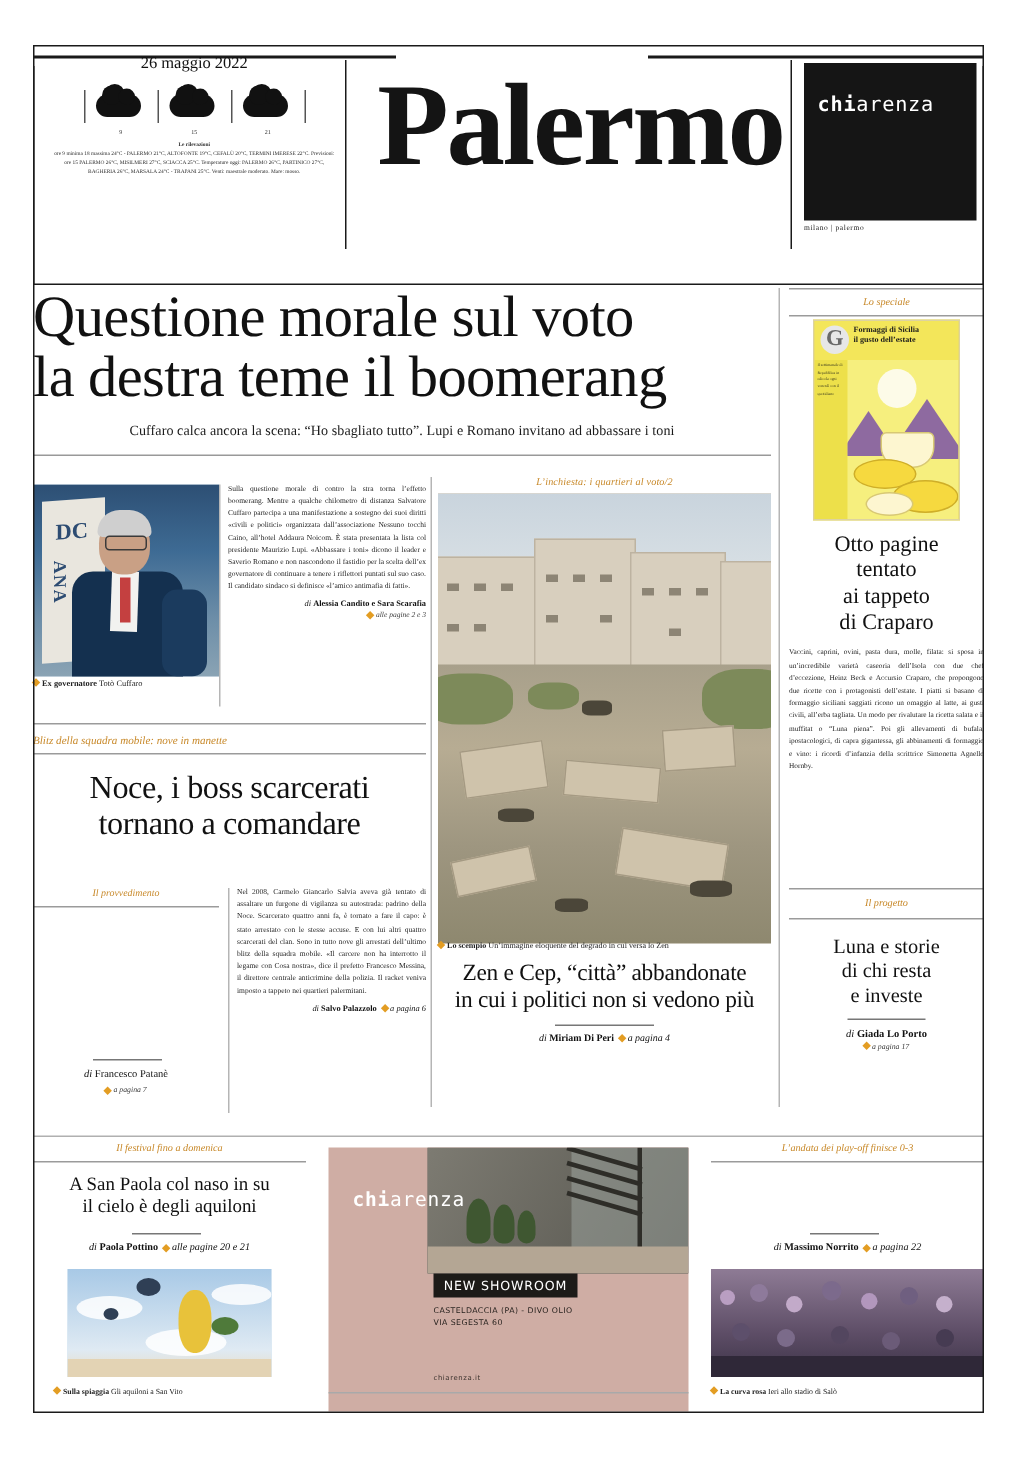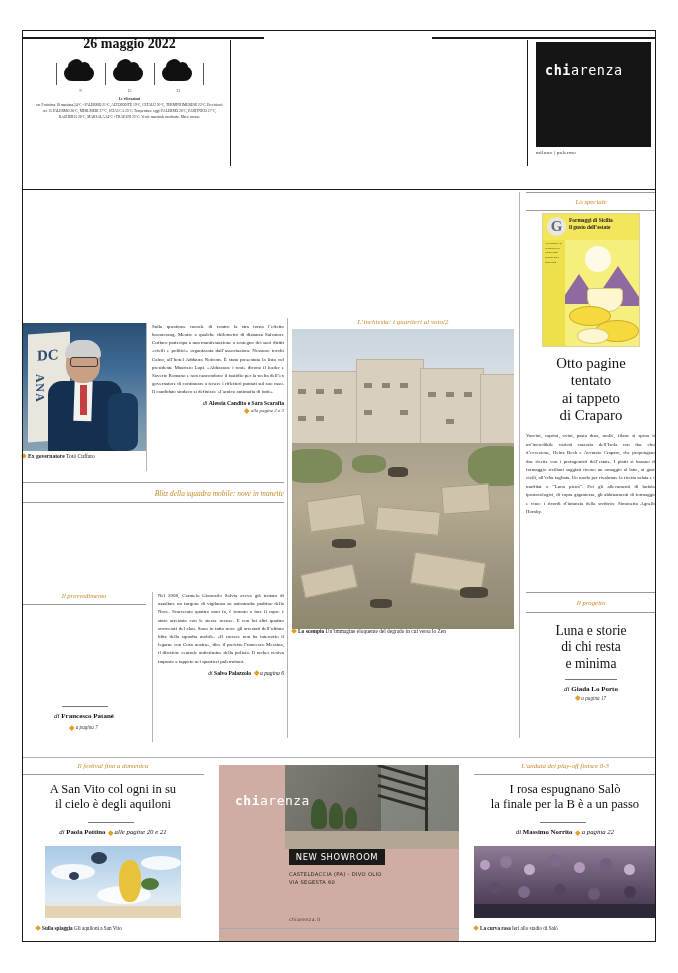--- a/index.html
+++ b/index.html
@@ -21,21 +21,21 @@
   .repubblica{
     position:absolute;left:240px;top:-7px;width:180px;text-align:center;
     font-family:"Liberation Serif",serif;font-weight:bold;font-size:21px;
     letter-spacing:-0.4px;color:#111;line-height:1;
   }
   .mast-box{position:absolute;left:0;top:14px;width:634px;height:146px;border:1.5px solid #1a1a1a;border-top:none;box-sizing:border-box;}
   .mast-inner{position:absolute;left:0;top:0;width:634px;height:146px;}
 
   .weather{position:absolute;left:10px;top:6px;width:195px;text-align:center;}
   .weather .day{font-size:14px;font-weight:bold;line-height:1.12;letter-spacing:.2px;}
-  .weather .date{font-size:14px;font-weight:bold;line-height:1.15;}
+  .weather .date{font-size:11px;font-weight:normal;line-height:1.15;}
   .wrow{display:flex;justify-content:center;align-items:flex-end;gap:2px;margin-top:7px;}
   .wsep{width:1px;height:22px;background:#555;margin:0 2px;}
   .wicon{position:relative;width:40px;height:26px;}
   .wicon .sun{position:absolute;left:9px;top:0px;width:13px;height:13px;border-radius:50%;background:#111;}
   .wicon .cloud{position:absolute;left:3px;top:7px;width:30px;height:15px;border-radius:9px;background:#111;}
   .wicon .cloud:before{content:"";position:absolute;left:4px;top:-6px;width:13px;height:13px;border-radius:50%;background:#111;}
   .wicon .cloud:after{content:"";position:absolute;left:15px;top:-4px;width:11px;height:11px;border-radius:50%;background:#111;}
   .wicon .tick{position:absolute;bottom:-8px;left:0;width:100%;text-align:center;font-size:4px;color:#333;}
   .weather .blurb{margin-top:11px;font-size:3.6px;line-height:1.7;color:#2b2b2b;text-align:center;padding:0 4px;}
   .weather .blurb .bt{font-weight:bold;}
@@ -135,30 +135,30 @@
   .rcHead2{text-align:center;font-size:13.6px;line-height:1.2;}
   .rcBl{margin:7px auto 0;width:52px;height:1px;background:#777;}
   .rcBy{margin-top:5px;text-align:center;font-size:7px;}
   .rcBy b{font-weight:bold;}
   .rcBy i{font-style:italic;}
   .rcRef{margin-top:2px;text-align:center;font-size:5.2px;font-style:italic;color:#3a3a3a;}
   .rcRef .sq{display:inline-block;width:3.5px;height:3.5px;background:#e39d23;transform:rotate(45deg);margin-right:2px;}
 
   
   .noceWrap{position:absolute;left:22px;top:478px;width:262px;}
-  .noceKick{font-size:7.4px;font-style:italic;color:#c8892a;text-align:right;}
+  .noceKick{font-size:7.4px;font-style:italic;color:#c8892a;text-align:left;}
   .noceRule{margin-top:4px;height:1px;background:#9b9b9b;}
   .noceWrap h2{margin:10px 0 0;font-size:21.5px;line-height:1.12;font-weight:normal;text-align:center;letter-spacing:-.3px;}
 
   .confKick{position:absolute;left:22px;top:592px;width:124px;font-size:6.6px;font-style:italic;color:#c8892a;text-align:center;}
   .confRule{position:absolute;left:22px;top:604px;width:124px;height:1px;background:#9b9b9b;}
   .confHead{position:absolute;left:22px;top:612px;width:124px;text-align:center;font-size:13.4px;line-height:1.2;}
   .confBl{position:absolute;left:62px;top:706px;width:46px;height:1px;background:#777;}
   .confBy{position:absolute;left:22px;top:712px;width:124px;text-align:center;font-size:7px;}
-  .confBy b{font-weight:bold;margin-top:44px;}
+  .confBy b{font-weight:normal;margin-top:44px;}
   .confBy i{font-style:italic;}
   .confRef{position:absolute;left:22px;top:724px;width:124px;text-align:center;font-size:5.2px;font-style:italic;color:#3a3a3a;}
   .confRef .sq{display:inline-block;width:3.5px;height:3.5px;background:#e39d23;transform:rotate(45deg);margin-right:2px;}
 
   .noceBody{position:absolute;left:158px;top:592px;width:126px;}
   .noceBody p{margin:0;font-size:5.0px;line-height:1.64;text-align:justify;color:#1d1d1d;}
 
   
   .bandRule{position:absolute;left:22px;top:757px;width:634px;height:1px;background:#b0b0b0;}
   .bl-kick{position:absolute;top:762px;font-size:6.8px;font-style:italic;color:#c8892a;text-align:center;}
@@ -247,29 +247,38 @@
           </div>
           <div class="wsep"></div>
         </div>
         <div class="blurb">
           <span class="bt">Le rilevazioni</span><br>
           <span>ore 9 minima 18 massima 24°C - PALERMO 21°C, ALTOFONTE 19°C, CEFALÙ 20°C, TERMINI IMERESE 22°C. Previsioni: ore 15 PALERMO 26°C, MISILMERI 27°C, SCIACCA 25°C. Temperature oggi: PALERMO 26°C, PARTINICO 27°C, BAGHERIA 26°C, MARSALA 24°C - TRAPANI 25°C. Venti: maestrale moderato. Mare: mosso.</span>
         </div>
       </div>
 
       <div class="mast-div"></div>
+      <div class="palermo">Palermo</div>
       <div class="mast-div2"></div>
 
       <div class="ad-top">
         <div class="brand"><b>chi</b><span>arenza</span></div>
       </div>
       <div class="ad-top-sub">milano | palermo</div>
     </div>
   </div>
 
+  <div class="lead">
+    <h1>
+      <span>Questione morale sul voto</span>
+      <span class="l2">la destra teme il boomerang</span>
+    </h1>
+    <div class="sub">Cuffaro calca ancora la scena: “Ho sbagliato tutto”. Lupi e Romano invitano ad abbassare i toni</div>
+    <div class="hr"></div>
+  </div>
 
   <div class="photoCuffaro">
     <div class="cf-sky"></div>
     <div class="cf-banner">
       <div class="t1">DC</div>
       <div class="t2">ANA</div>
     </div>
     <div class="cf-body"></div>
     <div class="cf-shirt"></div>
     <div class="cf-tie"></div>
@@ -331,20 +340,32 @@
       <div class="zp-dark" style="left:96px;top:46%;width:20px;height:10px;"></div>
       <div class="zp-dark" style="left:40px;top:70%;width:24px;height:9px;"></div>
       <div class="zp-dark" style="left:168px;top:86%;width:28px;height:11px;"></div>
       <div class="zp-dark" style="left:78px;top:90%;width:22px;height:9px;"></div>
     </div>
   </div>
   <div class="capB">
     <span class="sq"></span><b>Lo scempio</b>
     <span>Un’immagine eloquente del degrado in cui versa lo Zen</span>
   </div>
+  <div class="zenHead">
+    <h2>
+      <span>Zen e Cep, “città” abbandonate</span><br>
+      <span>in cui i politici non si vedono più</span>
+    </h2>
+    <div class="bl"></div>
+    <div class="by">
+      <i>di</i>
+      <b>Miriam Di Peri</b>
+      <span class="sq"></span><i>a pagina 4</i>
+    </div>
+  </div>
 
   <div class="rightCol">
     <div class="rcRule"></div>
     <div class="rcKick">Lo speciale</div>
     <div class="rcRule"></div>
 
     <div class="magCover">
       <div class="mc-top"></div>
       <div class="mc-g">G</div>
       <div class="mc-t1">
@@ -373,36 +394,40 @@
     <div class="rcBody">Vaccini, caprini, ovini, pasta dura, molle, filata: si sposa in un’incredibile varietà caseoria dell’Isola con due chef d’eccezione, Heinz Beck e Accursio Craparo, che propongono due ricette con i protagonisti dell’estate. I piatti si basano di formaggio siciliani saggiati ricono un omaggio al latte, ai gusti civili, all’erba tagliata. Un modo per rivalutare la ricetta salata e il muffitat o “Luna piena”. Poi gli allevamenti di bufala, ipostacologici, di capra gigantessa, gli abbinamenti di formaggio e vino: i ricordi d’infanzia della scrittrice Simonetta Agnello Hornby.</div>
   </div>
 
   <div style="position:absolute;left:526px;top:592px;width:130px;">
     <div class="rcRule"></div>
     <div class="rcKick2">Il progetto</div>
     <div class="rcRule"></div>
     <div class="rcHead2" style="margin-top:10px;">
       <span>Luna e storie</span><br>
       <span>di chi resta</span><br>
-      <span>e minima</span>
+      <span>e investe</span>
     </div>
     <div class="rcBl"></div>
     <div class="rcBy">
       <i>di</i>
       <b>Giada Lo Porto</b>
     </div>
     <div class="rcRef">
       <span class="sq"></span><span>a pagina 17</span>
     </div>
   </div>
 
   <div class="noceWrap">
     <div class="noceRule"></div>
     <div class="noceKick" style="padding-top:6px;">Blitz della squadra mobile: nove in manette</div>
     <div class="noceRule"></div>
+    <h2>
+      <span>Noce, i boss scarcerati</span><br>
+      <span>tornano a comandare</span>
+    </h2>
   </div>
 
   <div class="confKick">Il provvedimento</div>
   <div class="confRule"></div>
   <div class="confBl"></div>
   <div class="confBy">
     <i>di</i>
     <b>Francesco Patanè</b>
   </div>
   <div class="confRef">
@@ -417,21 +442,21 @@
       <span class="sq" style="display:inline-block;width:3.5px;height:3.5px;background:#e39d23;transform:rotate(45deg);margin:0 2px;"></span><i>a pagina 6</i>
     </div>
   </div>
   <div class="vsep" style="left:152px;top:592px;height:150px;"></div>
 
   <div class="bandRule"></div>
 
   <div class="bl-kick" style="left:22px;width:182px;">Il festival fino a domenica</div>
   <div class="bl-rule" style="left:22px;width:182px;"></div>
   <div class="kiteHead">
-    <span>A San Vito col ogni in su</span><br>
+    <span>A San Paola col naso in su</span><br>
     <span>il cielo è degli aquiloni</span>
   </div>
   <div class="kiteBl"></div>
   <div class="kiteBy">
     <i>di</i>
     <b>Paola Pottino</b>
     <span class="sq"></span><i>alle pagine 20 e 21</i>
   </div>
   <div class="kitePhoto">
     <div class="kp-sky"></div>
@@ -468,24 +493,20 @@
     <div class="ab-addr">
       <span>CASTELDACCIA (PA) - DIVO OLIO</span><br>
       <span>VIA SEGESTA 60</span>
     </div>
     <div class="ab-foot">chiarenza.it</div>
   </div>
   <div class="adBottomLine"></div>
 
   <div class="bl-kick" style="left:474px;width:182px;">L’andata dei play-off finisce 0-3</div>
   <div class="bl-rule" style="left:474px;width:182px;"></div>
-  <div class="saloHead">
-    <span>I rosa espugnano Salò</span><br>
-    <span>la finale per la B è a un passo</span>
-  </div>
   <div class="saloBl"></div>
   <div class="saloBy">
     <i>di</i>
     <b>Massimo Norrito</b>
     <span class="sq"></span><i>a pagina 22</i>
   </div>
   <div class="saloPhoto">
     <div class="sp-bg"></div>
     <div class="sp-dot" style="left:6px;top:14px;width:10px;height:10px;background:#b99ec2;"></div>
     <div class="sp-dot" style="left:26px;top:10px;width:12px;height:12px;background:#8e7a9b;"></div>

